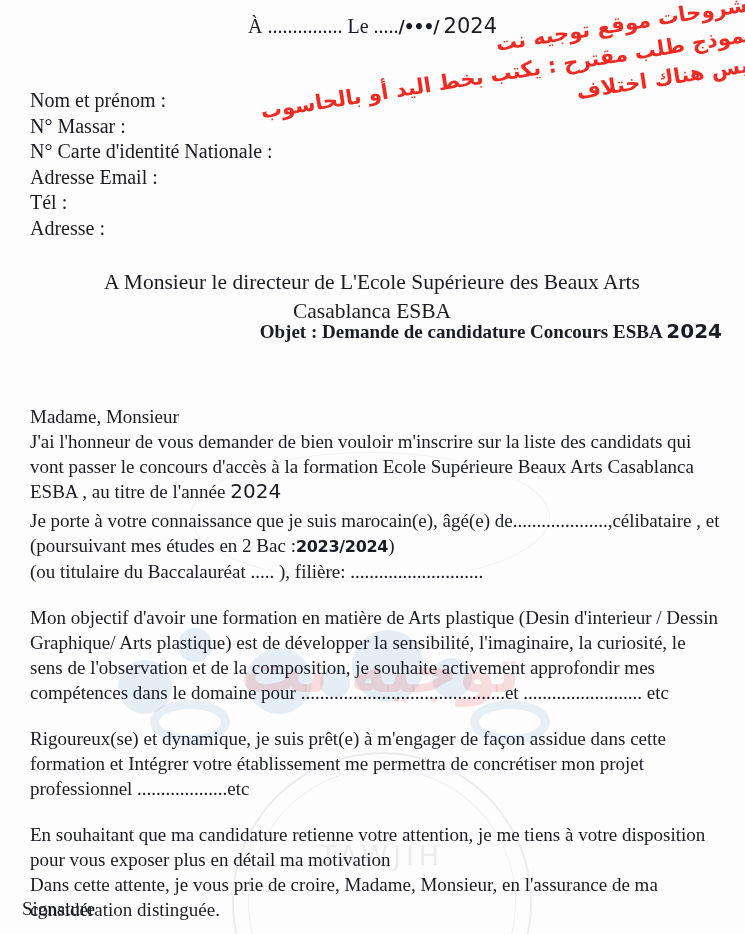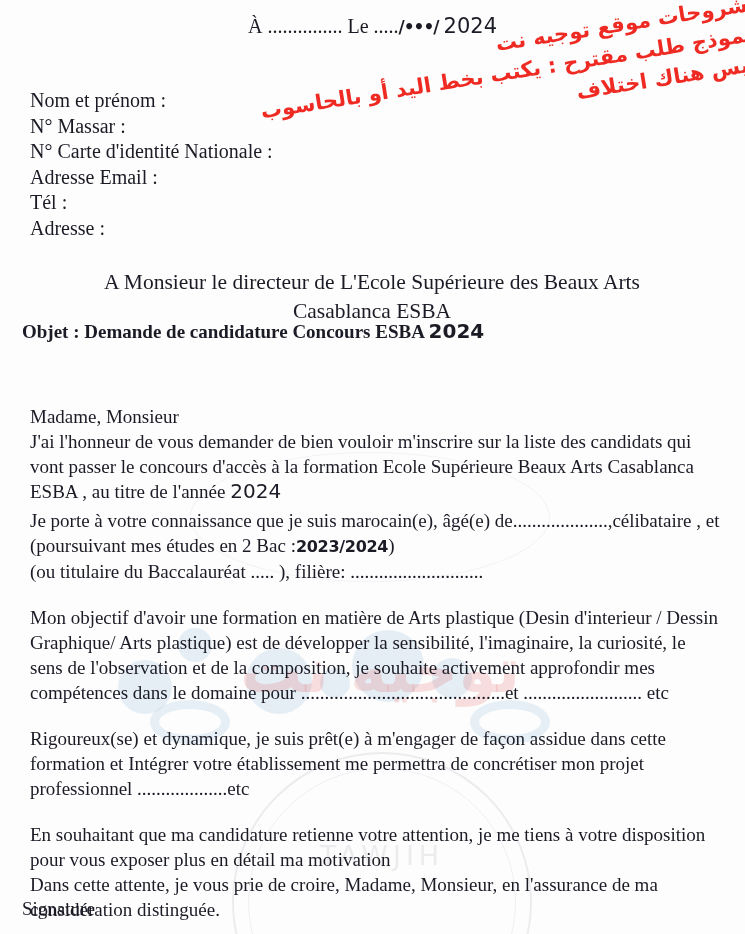--- a/index.html
+++ b/index.html
@@ -159,21 +159,21 @@
     font-size: 21.5px;
     font-weight: 400;
     line-height: 29px;
     margin-top: 20px;
   }
   .objet {
     position: absolute;
     left: 22px;
     top: 319px;
     width: 700px;
-    text-align: left;
+    text-align: right;
     font-size: 19px;
     font-weight: 700;
     white-space: nowrap;
   }
   .objet .year {
     font-family: "DejaVu Sans", sans-serif;
     font-size: 20px;
     font-weight: 700;
   }
 

